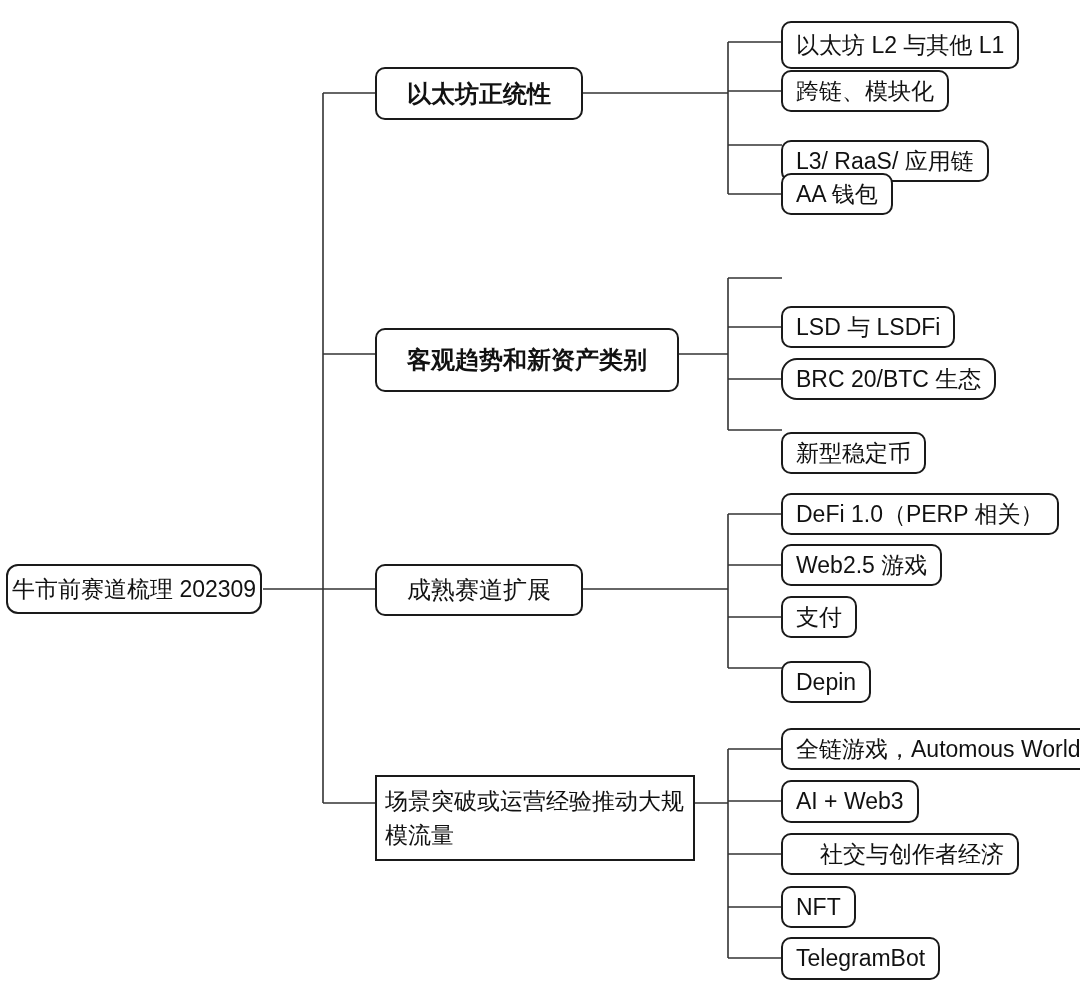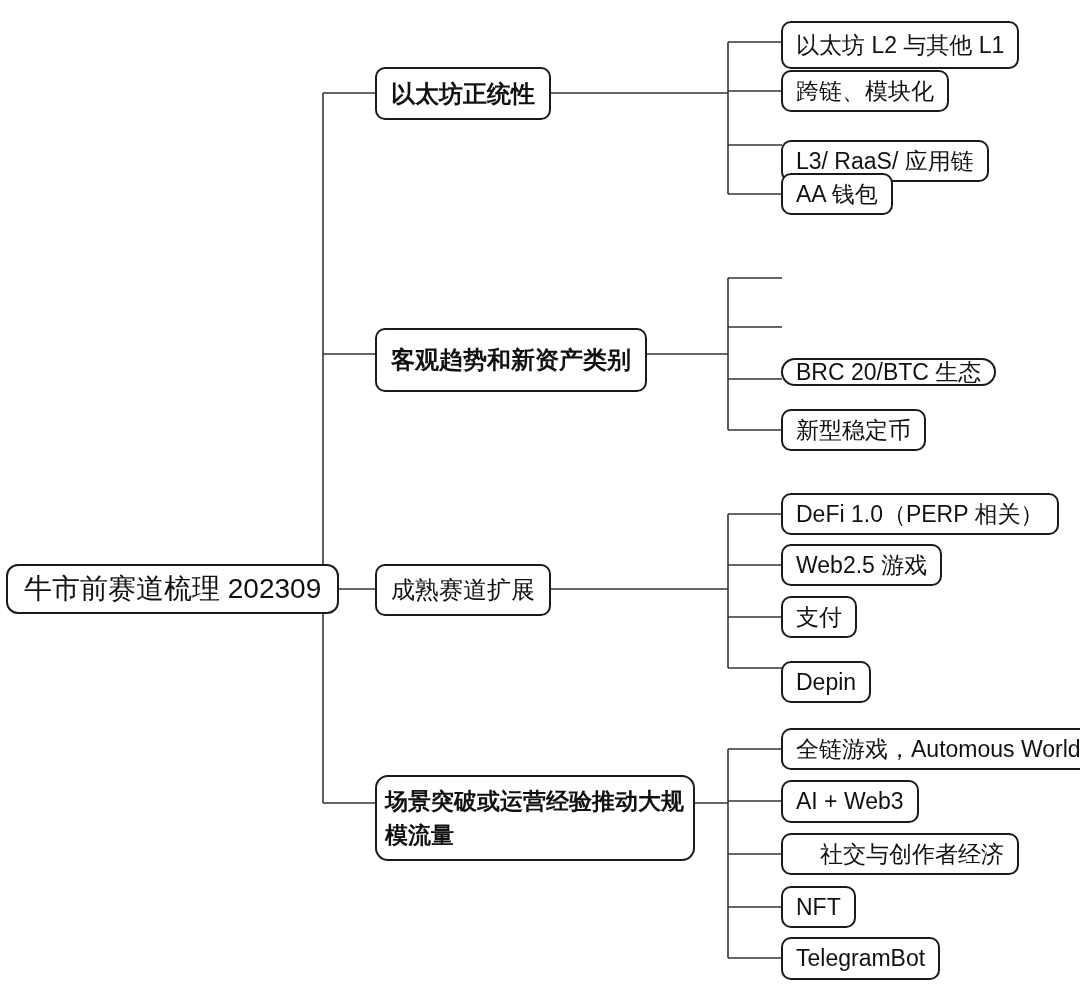--- a/index.html
+++ b/index.html
@@ -29,37 +29,36 @@
     align-items: center;
     background: #ffffff;
     border: 2px solid #1a1a1a;
     border-radius: 10px;
     color: #111111;
     white-space: nowrap;
     font-size: 23px;
     padding: 0 13px;
   }
   .node.root {
-    padding: 0 16px;
+    padding: 0 4px;
     border-radius: 12px;
-    font-size: 28px;
+    font-size: 23px;
   }
   .node.branch {
-    padding: 0 14px;
+    padding: 0 30px;
     font-size: 24px;
   }
   .node.bold { font-weight: bold; }
   .node.branch-wrap {
     width: 320px;
     padding: 6px 8px;
     white-space: normal;
     line-height: 1.5;
     font-size: 23px;
-    border-radius: 13px;
-    font-weight: bold;
+    border-radius: 0;
   }
 </style>
 </head>
 <body>
 
 <div class="canvas">
 
   <svg class="connectors" width="1080" height="1001" viewBox="0 0 1080 1001">
 
     <path d="M263 589 H728"></path>
@@ -101,22 +100,23 @@
   <div class="node branch bold" style="left:375px; top:67px; height:53px;">以太坊正统性</div>
   <div class="node branch bold" style="left:375px; top:328px; height:64px;font-family:Liberation Serif, serif;">客观趋势和新资产类别</div>
   <div class="node branch" style="left:375px; top:564px; height:52px;">成熟赛道扩展</div>
   <div class="node branch branch-wrap" style="left:375px; top:775px; height:86px;">场景突破或运营经验推动大规模流量</div>
 
   <div class="node leaf" style="left:781px; top:21px; height:48px;">以太坊 L2 与其他 L1</div>
   <div class="node leaf" style="left:781px; top:70px; height:42px;">跨链、模块化</div>
   <div class="node leaf" style="left:781px; top:140px; height:42px;">L3/ RaaS/ 应用链</div>
   <div class="node leaf" style="left:781px; top:173px; height:42px;">AA 钱包</div>
 
-  <div class="node leaf" style="left:781px; top:358px; height:28px;border-radius:16px;">BRC 20/BTC 生态</div>
-  <div class="node leaf" style="left:781px; top:409px; height:42px;">新型稳定币</div>
+  <div class="node leaf" style="left:781px; top:306px; height:42px;">LSD 与 LSDFi</div>
+  <div class="node leaf" style="left:781px; top:358px; height:42px;border-radius:16px;">BRC 20/BTC 生态</div>
+  <div class="node leaf" style="left:781px; top:432px; height:42px;">新型稳定币</div>
 
   <div class="node leaf" style="left:781px; top:493px; height:42px;">DeFi 1.0（PERP 相关）</div>
   <div class="node leaf" style="left:781px; top:544px; height:42px;">Web2.5 游戏</div>
   <div class="node leaf" style="left:781px; top:596px; height:42px;">支付</div>
   <div class="node leaf" style="left:781px; top:647px; height:42px;margin-top:14px;">Depin</div>
 
   <div class="node leaf" style="left:781px; top:728px; height:42px;">全链游戏，Automous World</div>
   <div class="node leaf" style="left:781px; top:780px; height:43px;">AI + Web3</div>
   <div class="node leaf" style="left:781px; top:833px; height:42px;padding-left:37px;">社交与创作者经济</div>
   <div class="node leaf" style="left:781px; top:886px; height:42px;text-align:right;">NFT</div>

